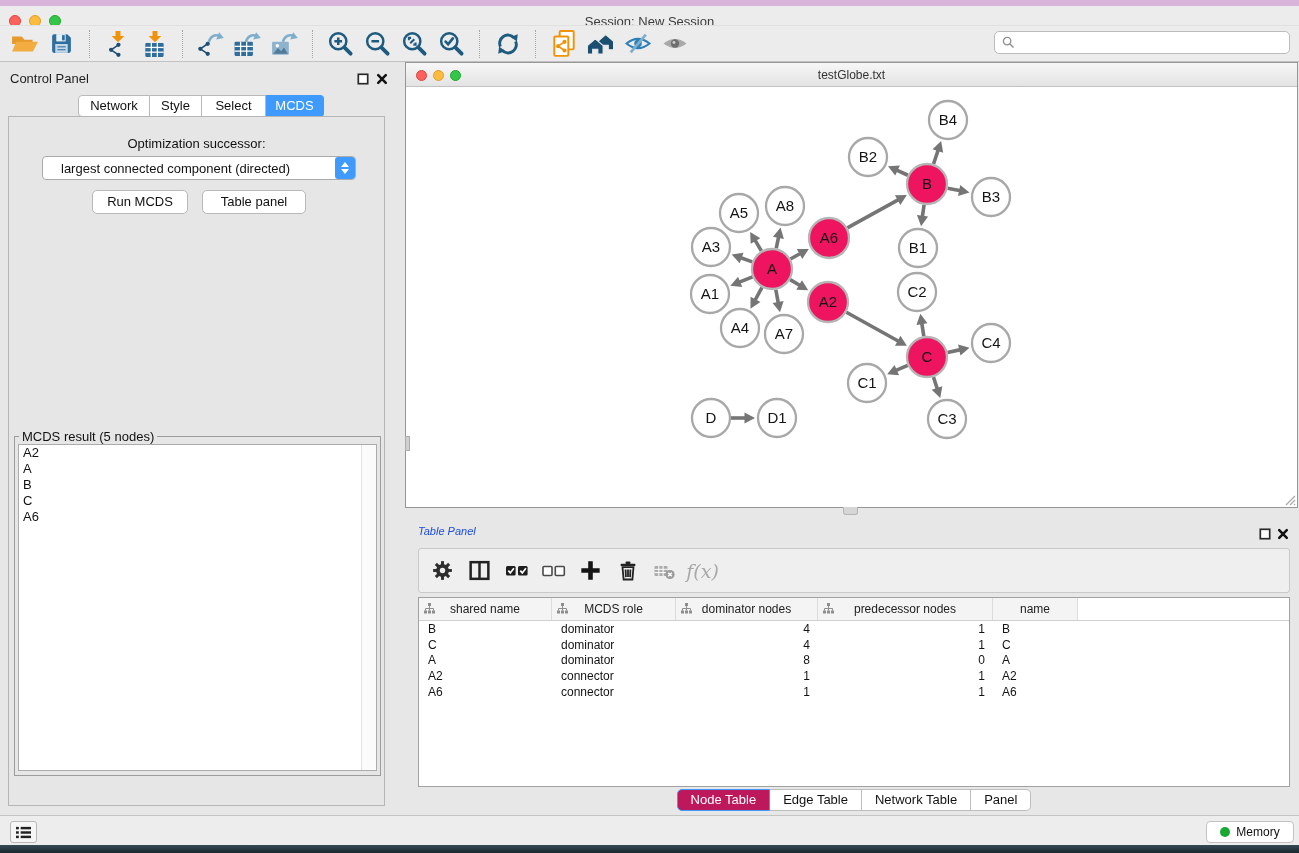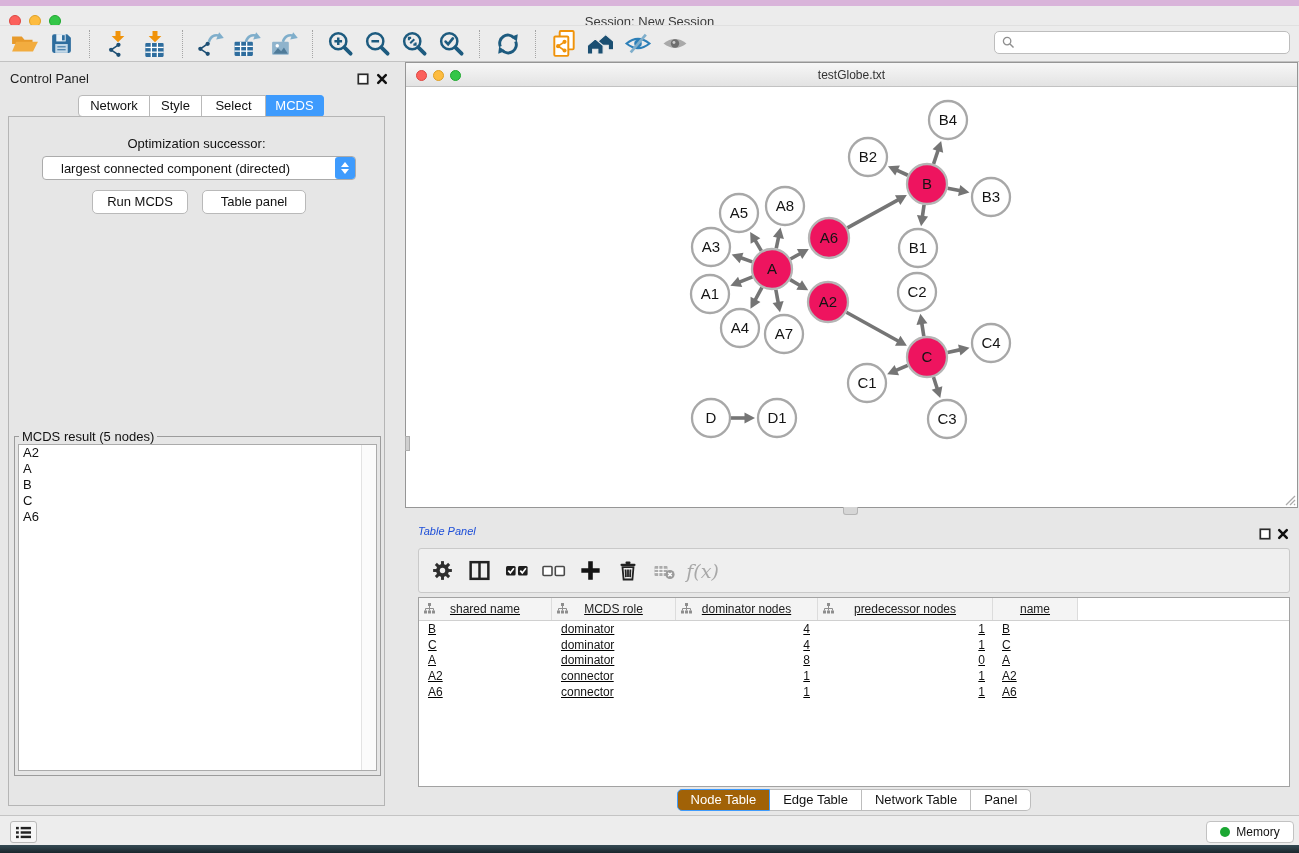--- a/index.html
+++ b/index.html
@@ -70,35 +70,35 @@
   .net-bottomgrip{position:absolute;left:843px;top:507px;width:15px;height:8px;background:#D6D6D6;
         border:1px solid #B5B5B5;border-top:none;border-radius:0 0 3px 3px;box-sizing:border-box;}
   
   .tp-title{position:absolute;left:418px;top:525px;font-size:11px;color:#1d4ed8;font-style:italic;}
   .tp-toolbar{position:absolute;left:418px;top:548px;width:872px;height:45px;background:#EFEFEF;
         border:1px solid #C9C9C9;border-radius:3px;box-sizing:border-box;display:flex;
         align-items:center;padding-left:7px;gap:4px;}
   .tpbtn{width:33px;height:32px;display:flex;align-items:center;justify-content:center;flex:none;}
   .fx{font-family:"DejaVu Serif",serif;font-style:italic;font-size:19px;color:#A8A8A8;margin-left:2px;}
   .table{position:absolute;left:418px;top:597px;width:872px;height:190px;background:#fff;
-        border:1px solid #A2A2A2;box-sizing:border-box;overflow:hidden;text-decoration:underline;}
+        border:1px solid #A2A2A2;box-sizing:border-box;overflow:hidden;}
   .thead{display:flex;height:22px;border-bottom:1px solid #D0D0D0;background:#fff;}
   .th{position:relative;background:#F4F4F4;border-right:1px solid #DCDCDC;box-sizing:border-box;
         font-size:12px;color:#222;display:flex;align-items:center;justify-content:center;flex:none;}
   .th .tree{position:absolute;left:5px;top:5px;}
   .trow{display:flex;height:15.8px;align-items:center;}
   .td{box-sizing:border-box;font-size:12px;color:#131313;overflow:hidden;white-space:nowrap;flex:none;}
   .td.l{padding-left:9px;text-align:left;}
   .td.r{padding-right:8px;text-align:right;}
   .tp-tabs{position:absolute;left:418px;top:789px;width:872px;display:flex;justify-content:center;}
   .tp-tab{height:22px;line-height:20px;padding:0 13px;background:#fff;border:1px solid #BDBDBD;
         border-left:none;font-size:13px;box-sizing:border-box;color:#111;}
   .tp-tab:first-child{border-left:1px solid #BDBDBD;border-radius:5px 0 0 5px;}
   .tp-tab:last-child{border-radius:0 5px 5px 0;}
-  .tp-tab.sel{background:#a16207;border-color:#3E9BFD;color:#fff;}
+  .tp-tab.sel{background:#be185d;border-color:#3E9BFD;color:#fff;}
   
   .statusbar{position:absolute;left:0;top:815px;width:100%;height:30px;background:#EDEDED;
         border-top:1px solid #C4C4C4;box-sizing:border-box;}
   .sb-list{position:absolute;left:10px;top:821px;width:27px;height:22px;background:#F6F6F6;
         border:1px solid #B9B9B9;border-radius:3px;display:flex;align-items:center;justify-content:center;
         box-sizing:border-box;}
   .sb-mem{position:absolute;left:1206px;top:821px;width:88px;height:22px;background:#fff;
         border:1px solid #C2C2C2;border-radius:4px;display:flex;align-items:center;justify-content:center;
         gap:6px;font-size:12px;color:#111;box-sizing:border-box;}
   .dot{width:10px;height:10px;border-radius:50%;background:#1BA733;}

